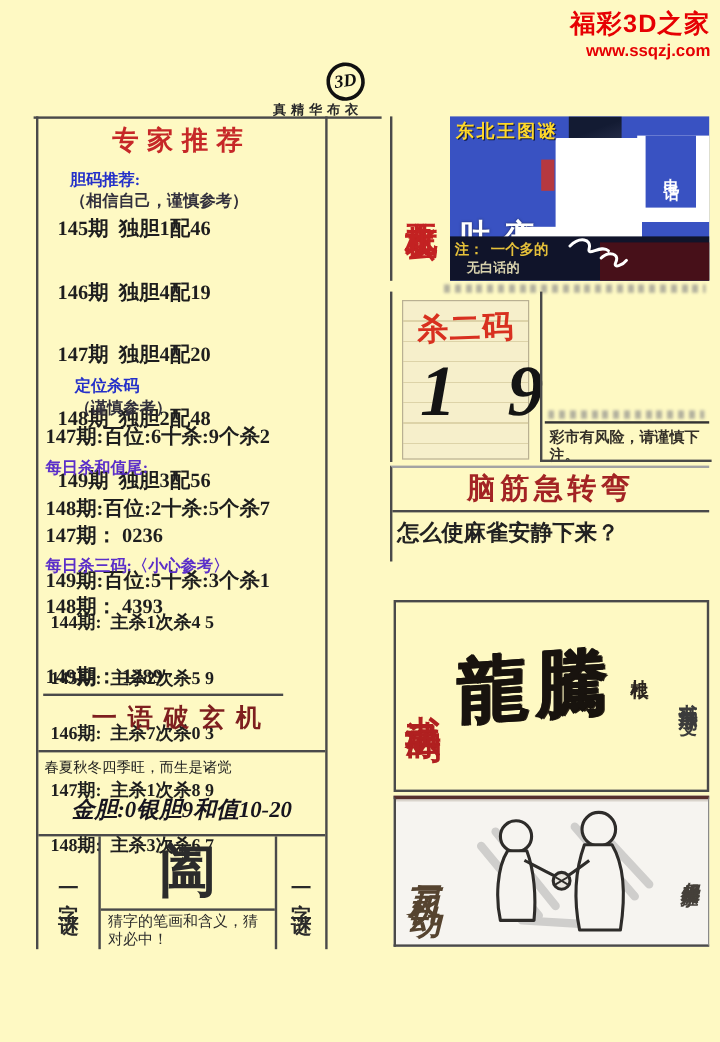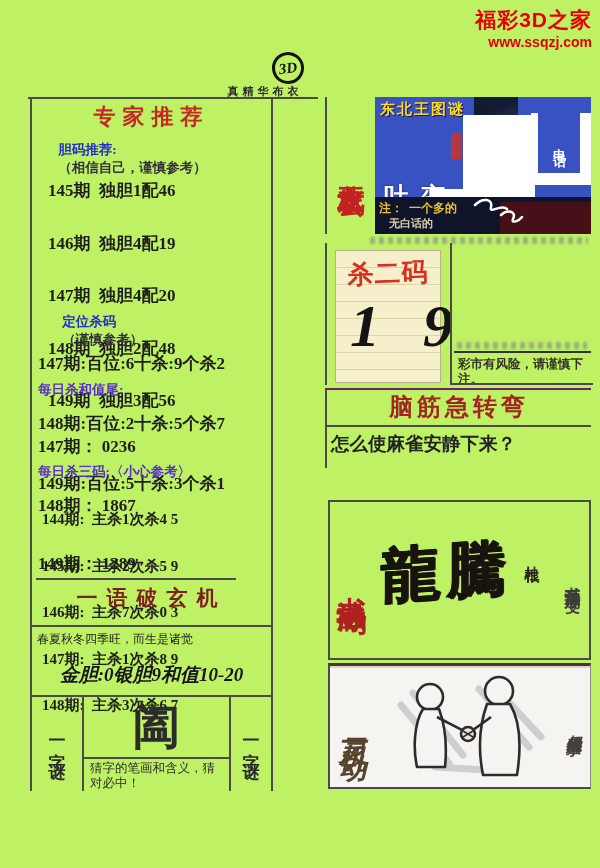--- a/index.html
+++ b/index.html
@@ -1,18 +1,18 @@
 <!DOCTYPE html>
 <html><head>
 <meta charset="utf-8">
 <style>
   * { margin:0; padding:0; box-sizing:border-box; }
   html,body { background:#ffffff; }
   body { font-family:"Liberation Serif", serif; }
-  #page { position:relative; width:600px; height:868px; background:#bef264; overflow:hidden; }
+  #page { position:relative; width:600px; height:868px; background:#fef9c3; overflow:hidden; }
 
   
   .site-head { position:absolute; top:6px; right:8px; text-align:right; font-family:"Liberation Sans", sans-serif; }
   .site-name { font-size:21px; font-weight:bold; color:#e60003; letter-spacing:1px; }
   .site-url  { font-size:14px; font-weight:bold; color:#e60003; }
   .logo-wrap { position:absolute; top:52px; left:263px; width:50px; text-align:center; }
   .logo-circle { width:32px; height:32px; margin:0 auto; border:3px solid #111; border-radius:50%;
                  display:flex; align-items:center; justify-content:center;
                  font-style:italic; font-weight:bold; font-size:15px; color:#111; transform:rotate(-8deg); }
   .brand-line { position:absolute; top:84px; left:210px; width:110px; text-align:center;
@@ -90,21 +90,21 @@
                 letter-spacing:1px; transform:rotate(-2deg); }
   .sha2-nums { margin-top:2px; text-align:center; font-size:60px; font-weight:bold; font-style:italic;
                color:#141414; white-space:pre; letter-spacing:14px; text-indent:14px; line-height:66px; }
   .sha2-div { position:absolute; left:123px; top:0; height:142px; border-left:2px solid #4a4a4a; }
   .sha2-underline { position:absolute; left:127px; top:108px; width:137px; border-bottom:2px solid #333; }
   .sha2-disc { position:absolute; left:131px; top:114px; width:133px; font-size:12.5px; font-weight:bold;
                color:#353129; line-height:15px; }
   .sha2-bot { position:absolute; left:123px; bottom:0; width:143px; border-top:2px solid #4a4a4a; }
 
   .box-naojin { position:absolute; left:325px; top:388px; width:266px; height:80px;
-                border-left:2px solid #4a4a4a; border-top:2px solid #701a75; }
+                border-left:2px solid #4a4a4a; border-top:2px solid #a3a3a3; }
   .nj-title { margin-top:1px; text-align:center; font-size:24px; font-weight:bold; color:#a32424; letter-spacing:4px; }
   .nj-line { margin-top:2px; border-top:2px solid #4a4a4a; }
   .nj-q { margin:4px 0 0 4px; font-size:18.5px; font-weight:bold; color:#222; }
 
   .box-shufa { position:absolute; left:328px; top:500px; width:263px; height:160px;
                border:2px solid #4a4a4a; display:flex; }
   .sf-title { width:42px; display:flex; align-items:center; justify-content:center;
               font-size:30px; font-weight:bold; color:#b02020; letter-spacing:4px; }
   .sf-center { position:relative; flex:1; }
   .sf-calli { position:absolute; left:8px; top:30px; font-size:60px; font-weight:bold; color:#18130e;
@@ -164,21 +164,21 @@
     </div>
     <div class="lp-abs rows dw-rows" style="top:217px">
       <div>147期:百位:6十杀:9个杀2</div>
       <div>148期:百位:2十杀:5个杀7</div>
       <div>149期:百位:5十杀:3个杀1</div>
     </div>
 
     <div class="lp-abs label-line lbl-purple" style="top:284px; left:6px">每日杀和值尾:</div>
     <div class="lp-abs rows hzw-rows" style="top:301px">
       <div>147期： 0236</div>
-      <div>148期： 1867</div>
+      <div>148期： 4393</div>
       <div>149期： 1289</div>
     </div>
 
     <div class="lp-abs label-line lbl-purple" style="top:366px; left:6px">每日杀三码:〈小心参考〉</div>
     <div class="lp-abs rows ssm-rows" style="top:384px">
       <div>144期:  主杀1次杀4 5</div>
       <div>145期:  主杀2次杀5 9</div>
       <div>146期:  主杀7次杀0 3</div>
       <div>147期:  主杀1次杀8 9</div>
       <div>148期:  主杀3次杀6 7</div>

